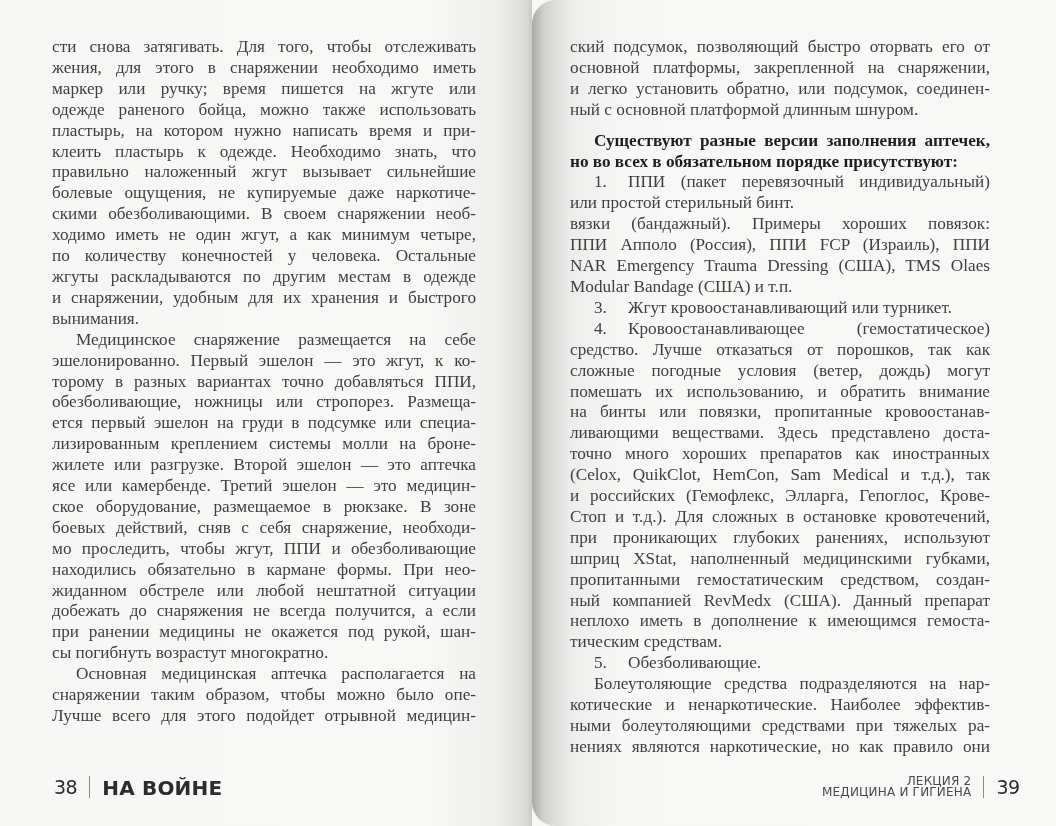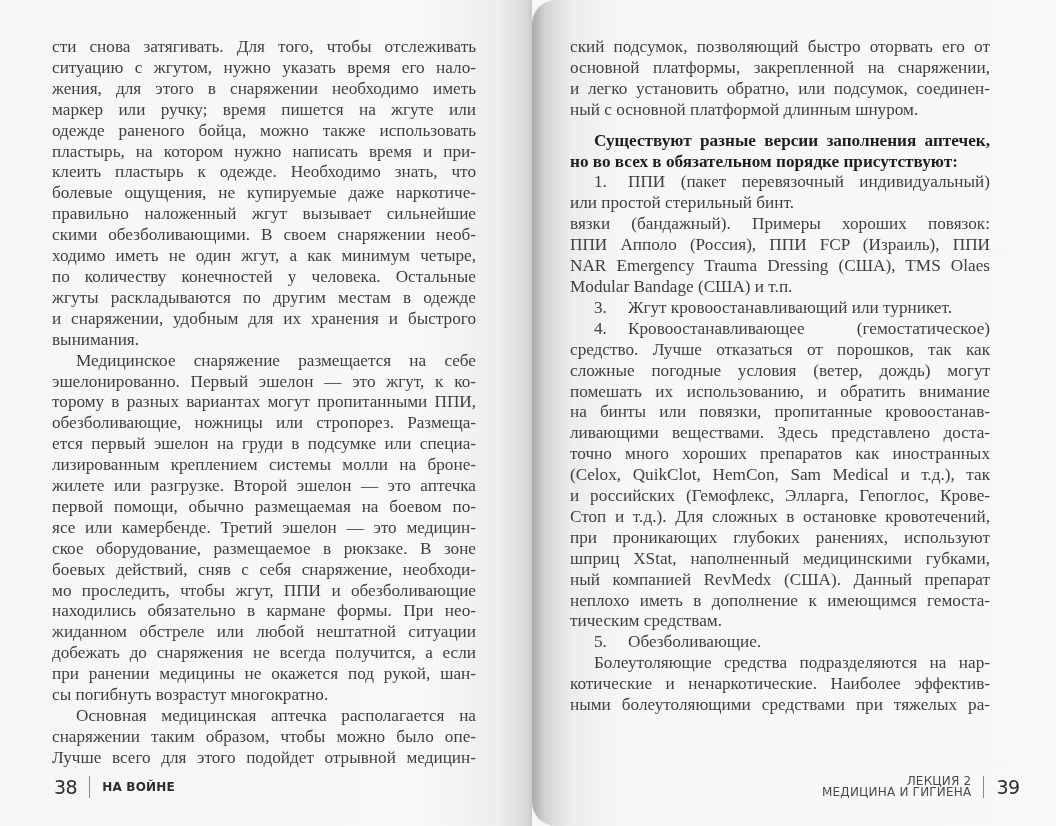--- a/index.html
+++ b/index.html
@@ -33,59 +33,57 @@
   .line.last { text-align-last:left; }
   .line.indent { padding-left:24px; }
   .bold { font-weight:bold; color:#1e1e1e; }
   .gap { height:10px; }
   .list-num { display:inline-block; width:34px; }
 
   .footer {
     position:absolute; top:776px;
     font-family:"DejaVu Sans", sans-serif;
     color:#2c2c2c;
-    display:flex; align-items:center;
+    display:flex; align-items:flex-start;
   }
   .footer-left { left:54px; }
   .page-num { font-size:19px; font-weight:normal; letter-spacing:-0.5px; }
   .divider { width:1px; height:22px; background:#8a8a8a; margin:0 12px; }
-  .section-title { font-size:12px; font-weight:bold; letter-spacing:0.2px; }
+  .section-title { font-size:20px; font-weight:bold; letter-spacing:0.2px; }
   .footer-right { left:290px; }
   .running-head {
     text-align:right; font-size:12px; line-height:11px; color:#4a4a4a; letter-spacing:0.2px;
   }
 </style>
 </head>
 <body>
 
 <div class="page page-left">
   <div class="text">
     <span class="line">сти снова затягивать. Для того, чтобы отслеживать</span>
-    <span class="line">ситуацию с жгутом, нужно указать время его нало-</span>
     <span class="line">жения, для этого в снаряжении необходимо иметь</span>
     <span class="line">маркер или ручку; время пишется на жгуте или</span>
     <span class="line">одежде раненого бойца, можно также использовать</span>
     <span class="line">пластырь, на котором нужно написать время и при-</span>
     <span class="line">клеить пластырь к одежде. Необходимо знать, что</span>
+    <span class="line">правильно наложенный жгут вызывает сильнейшие</span>
     <span class="line">болевые ощущения, не купируемые даже наркотиче-</span>
-    <span class="line">правильно наложенный жгут вызывает сильнейшие</span>
     <span class="line">скими обезболивающими. В своем снаряжении необ-</span>
     <span class="line">ходимо иметь не один жгут, а как минимум четыре,</span>
     <span class="line">по количеству конечностей у человека. Остальные</span>
     <span class="line">жгуты раскладываются по другим местам в одежде</span>
     <span class="line">и снаряжении, удобным для их хранения и быстрого</span>
     <span class="line last">вынимания.</span>
     <span class="line indent">Медицинское снаряжение размещается на себе</span>
     <span class="line">эшелонированно. Первый эшелон — это жгут, к ко-</span>
-    <span class="line">торому в разных вариантах могут пропитанными ППИ,</span>
+    <span class="line">торому в разных вариантах точно добавляться ППИ,</span>
     <span class="line">обезболивающие, ножницы или стропорез. Размеща-</span>
     <span class="line">ется первый эшелон на груди в подсумке или специа-</span>
     <span class="line">лизированным креплением системы молли на броне-</span>
     <span class="line">жилете или разгрузке. Второй эшелон — это аптечка</span>
-    <span class="line">первой помощи, обычно размещаемая на боевом по-</span>
     <span class="line">ясе или камербенде. Третий эшелон — это медицин-</span>
     <span class="line">ское оборудование, размещаемое в рюкзаке. В зоне</span>
     <span class="line">боевых действий, сняв с себя снаряжение, необходи-</span>
     <span class="line">мо проследить, чтобы жгут, ППИ и обезболивающие</span>
     <span class="line">находились обязательно в кармане формы. При нео-</span>
     <span class="line">жиданном обстреле или любой нештатной ситуации</span>
     <span class="line">добежать до снаряжения не всегда получится, а если</span>
     <span class="line">при ранении медицины не окажется под рукой, шан-</span>
     <span class="line last">сы погибнуть возрастут многократно.</span>
     <span class="line indent">Основная медицинская аптечка располагается на</span>
@@ -125,29 +123,31 @@
     <span class="line">сложные погодные условия (ветер, дождь) могут</span>
     <span class="line">помешать их использованию, и обратить внимание</span>
     <span class="line">на бинты или повязки, пропитанные кровоостанав-</span>
     <span class="line">ливающими веществами. Здесь представлено доста-</span>
     <span class="line">точно много хороших препаратов как иностранных</span>
     <span class="line">(Celox, QuikClot, HemCon, Sam Medical и т.д.), так</span>
     <span class="line">и российских (Гемофлекс, Элларга, Гепоглос, Крове-</span>
     <span class="line">Стоп и т.д.). Для сложных в остановке кровотечений,</span>
     <span class="line">при проникающих глубоких ранениях, используют</span>
     <span class="line">шприц XStat, наполненный медицинскими губками,</span>
+    <span class="line">пропитанными гемостатическим средством, создан-</span>
     <span class="line">ный компанией RevMedx (США). Данный препарат</span>
     <span class="line">неплохо иметь в дополнение к имеющимся гемоста-</span>
     <span class="line last">тическим средствам.</span>
 
     <span class="line indent last"><span class="list-num">5.</span><span>Обезболивающие.</span></span>
 
     <span class="line indent">Болеутоляющие средства подразделяются на нар-</span>
     <span class="line">котические и ненаркотические. Наиболее эффектив-</span>
     <span class="line">ными болеутоляющими средствами при тяжелых ра-</span>
+    <span class="line">нениях являются наркотические, но как правило они</span>
   </div>
 
   <div class="footer footer-right">
     <div class="running-head">
       <div>ЛЕКЦИЯ 2</div>
       <div>МЕДИЦИНА И ГИГИЕНА</div>
     </div>
     <span class="divider"></span>
     <span class="page-num">39</span>
   </div>

